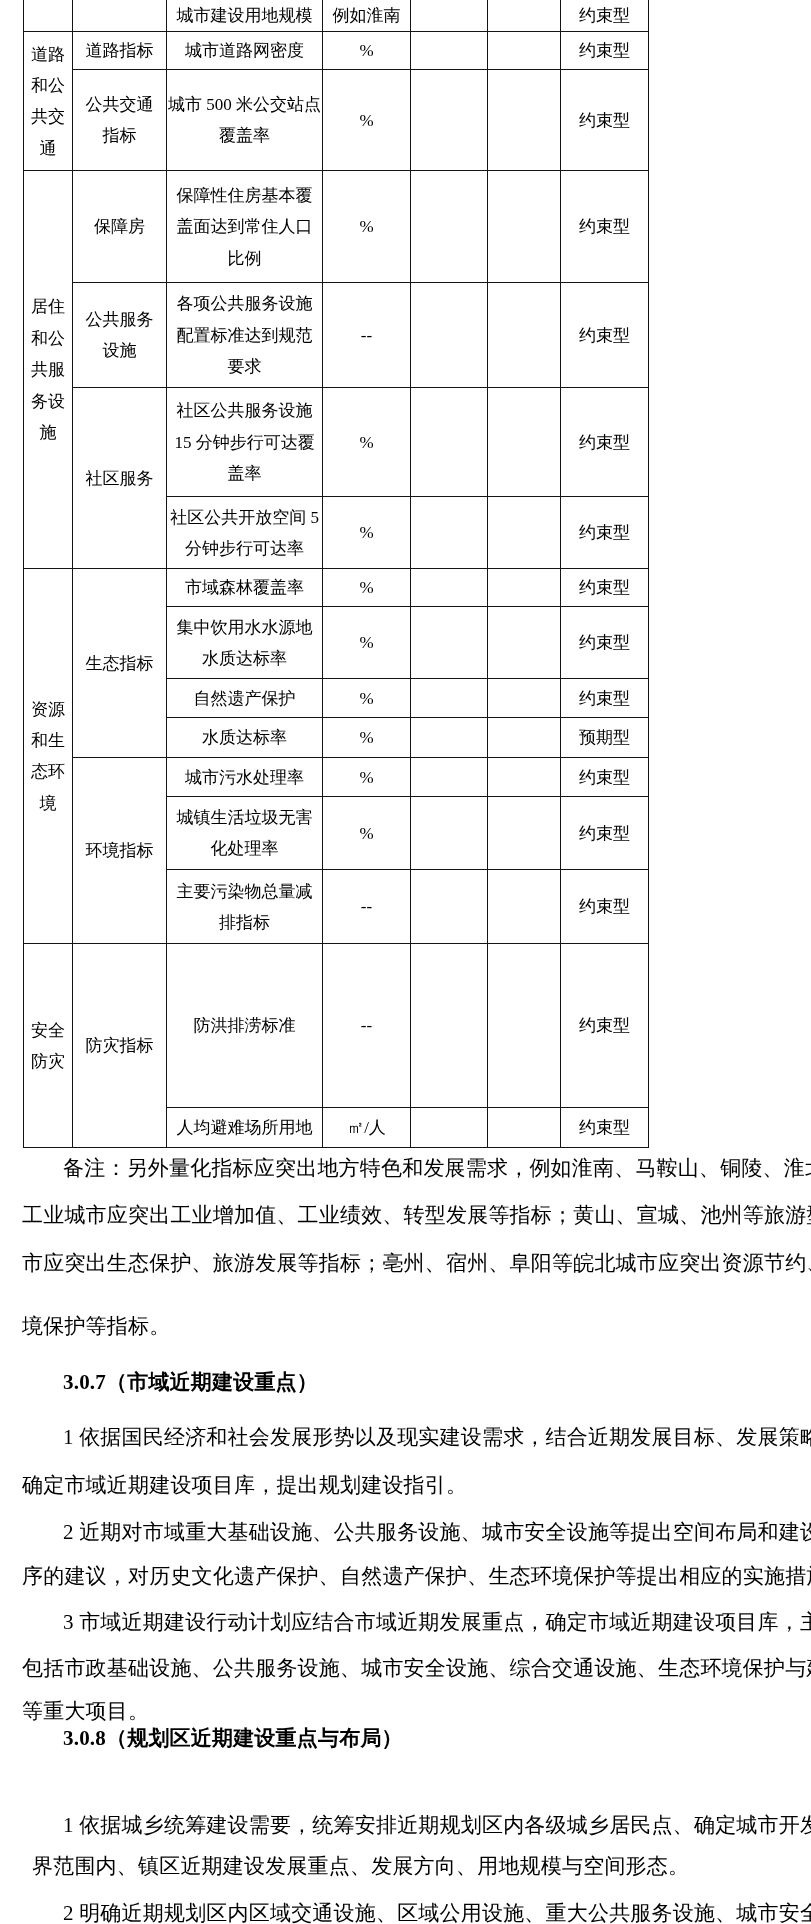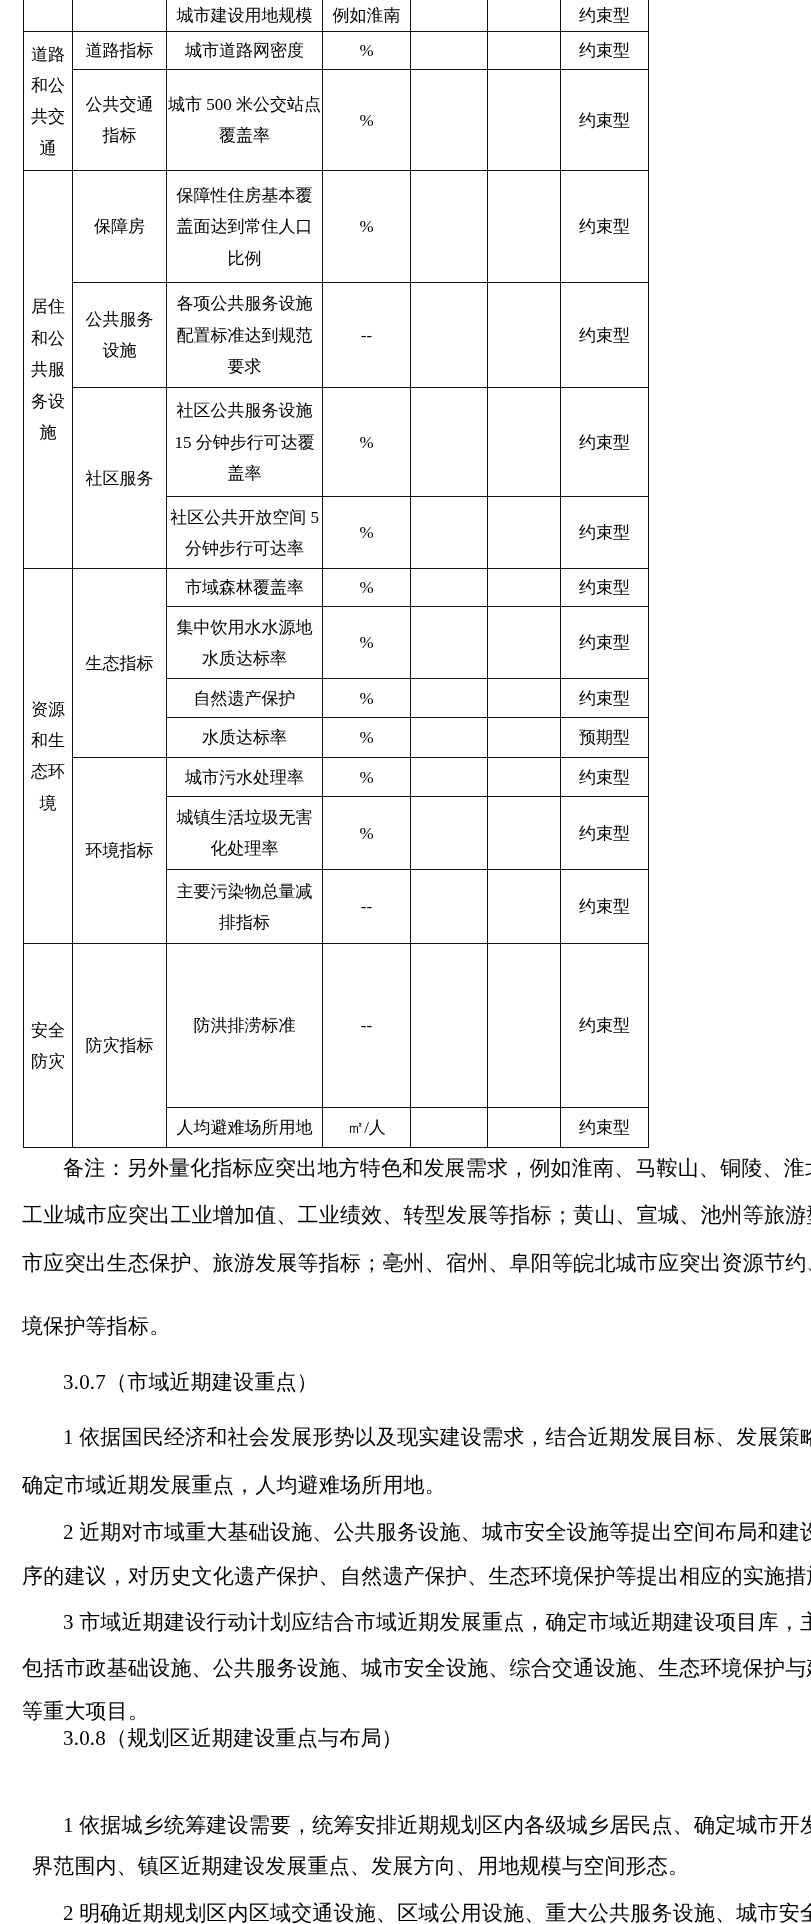--- a/index.html
+++ b/index.html
@@ -28,21 +28,21 @@
   .h31{height:31px}.h38{height:38px}.h101{height:101px}.h112{height:112px}
   .h105{height:105px}.h109{height:109px}.h72{height:72px}.h39{height:39px}
   .h40{height:40px}.h73{height:73px}.h74{height:74px}.h164{height:164px}
   
   .tline{
     position:absolute;
     white-space:nowrap;
     font-size:21px;line-height:28px;
     letter-spacing:0.2px;
   }
-  .heading{font-weight:normal;text-align:right;}
+  .heading{font-weight:bold;text-align:right;}
 </style>
 </head>
 <body>
 
 <table class="ind">
   <colgroup>
     <col style="width:49px">
       <col style="width:94px">
       <col style="width:156px">
     <col style="width:88px">
@@ -204,21 +204,21 @@
 </tbody>
   </table>
 
 <div class="tline" style="left:63px;top:1154px">备注：另外量化指标应突出地方特色和发展需求，例如淮南、马鞍山、铜陵、淮北等</div>
 <div class="tline" style="left:22px;top:1201px">工业城市应突出工业增加值、工业绩效、转型发展等指标；黄山、宣城、池州等旅游型城</div>
 <div class="tline" style="left:22px;top:1249px">市应突出生态保护、旅游发展等指标；亳州、宿州、阜阳等皖北城市应突出资源节约、环</div>
 <div class="tline" style="left:22px;top:1312px">境保护等指标。</div>
 
 <div class="tline heading" style="left:63px;top:1368px">3.0.7（市域近期建设重点）</div>
 <div class="tline" style="left:63px;top:1423px">1 依据国民经济和社会发展形势以及现实建设需求，结合近期发展目标、发展策略，</div>
-<div class="tline" style="left:22px;top:1471px">确定市域近期发展重点，人均避难场所用地。</div>
+<div class="tline" style="left:22px;top:1471px">确定市域近期建设项目库，提出规划建设指引。</div>
 <div class="tline" style="left:63px;top:1518px">2 近期对市域重大基础设施、公共服务设施、城市安全设施等提出空间布局和建设时</div>
 <div class="tline" style="left:22px;top:1562px">序的建议，对历史文化遗产保护、自然遗产保护、生态环境保护等提出相应的实施措施。</div>
 <div class="tline" style="left:63px;top:1608px">3 市域近期建设行动计划应结合市域近期发展重点，确定市域近期建设项目库，主要</div>
 <div class="tline" style="left:22px;top:1654px">包括市政基础设施、公共服务设施、城市安全设施、综合交通设施、生态环境保护与建设</div>
 <div class="tline" style="left:22px;top:1697px">等重大项目。</div>
 
 <div class="tline heading" style="left:63px;top:1724px">3.0.8（规划区近期建设重点与布局）</div>
 <div class="tline" style="left:63px;top:1811px">1 依据城乡统筹建设需要，统筹安排近期规划区内各级城乡居民点、确定城市开发边</div>
 <div class="tline" style="left:32px;top:1852px">界范围内、镇区近期建设发展重点、发展方向、用地规模与空间形态。</div>
 <div class="tline" style="left:63px;top:1899px">2 明确近期规划区内区域交通设施、区域公用设施、重大公共服务设施、城市安全设</div>

